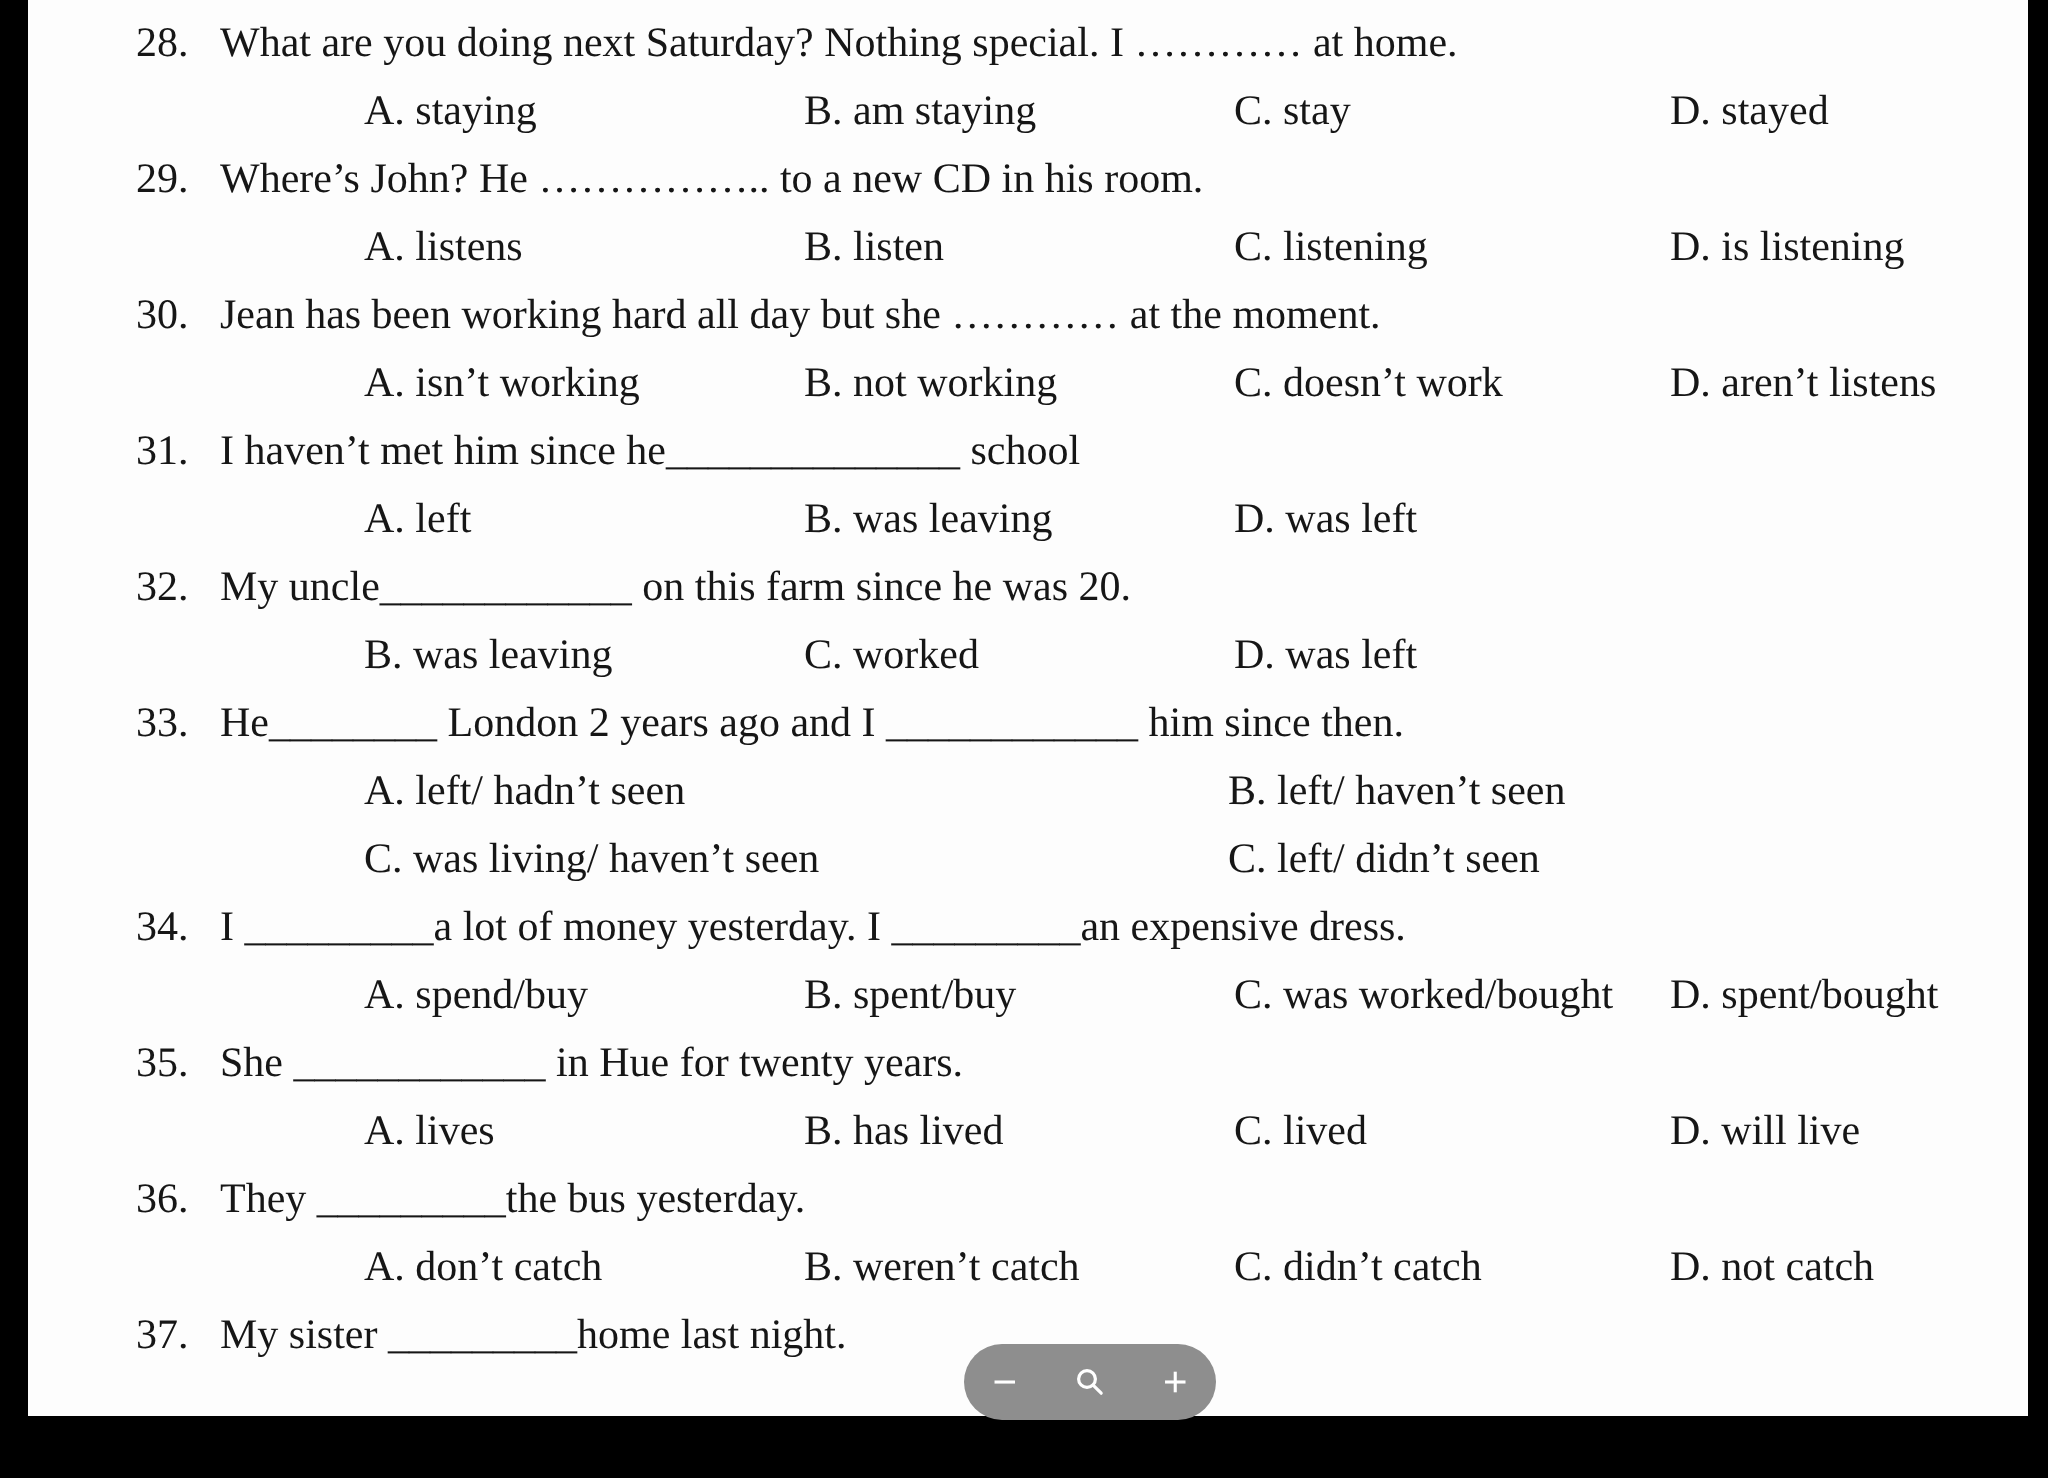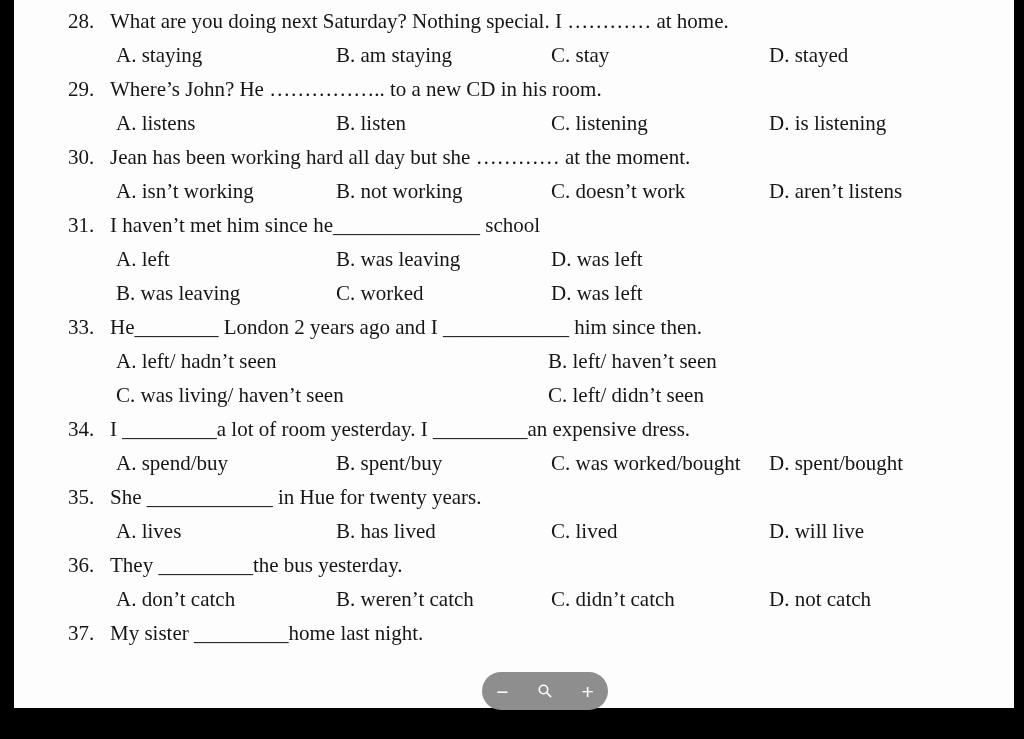--- a/index.html
+++ b/index.html
@@ -16,21 +16,21 @@
     color: var(--text, #161616);
     font-size: 21px;
     padding: 4px 0 0 54px;
     box-sizing: border-box;
     overflow: hidden;
   }
   .q-line { height: 34px; line-height: 34px; white-space: nowrap; }
   .q-num { display: inline-block; min-width: 42px; }
   .opt-row {
     height: 34px; line-height: 34px;
-    display: grid; margin-left: 48px; white-space: nowrap;
+    display: grid; margin-left: 114px; white-space: nowrap;
   }
   .four-col { grid-template-columns: 220px 215px 218px auto; }
   .two-col  { grid-template-columns: 432px auto; }
   .zoom-pill {
     position: absolute; left: 482px; top: 672px;
     width: 126px; height: 38px; border-radius: 19px;
     background: var(--zoom_pill_bg, #8e8e8e);
     display: flex; align-items: center; justify-content: space-around;
     z-index: 5;
   }
@@ -66,35 +66,36 @@
         <span>B. not working</span>
         <span>C. doesn’t work</span>
         <span>D. aren’t listens</span>
       </div>
       <div class="q-line"><span class="q-num">31.</span><span>I haven’t met him since he______________ school</span></div>
       <div class="opt-row four-col">
         <span>A. left</span>
         <span>B. was leaving</span>
         <span>D. was left</span>
       </div>
+      <div class="q-line"><span class="q-num">32.</span><span>My uncle____________ on this farm since he was 20.</span></div>
       <div class="opt-row four-col">
         <span>B. was leaving</span>
         <span>C. worked</span>
         <span>D. was left</span>
       </div>
       <div class="q-line"><span class="q-num">33.</span><span>He________ London 2 years ago and I ____________ him since then.</span></div>
       <div class="opt-row two-col">
         <span>A. left/ hadn’t seen</span>
         <span>B. left/ haven’t seen</span>
       </div>
       <div class="opt-row two-col">
         <span>C. was living/ haven’t seen</span>
         <span>C. left/ didn’t seen</span>
       </div>
-      <div class="q-line"><span class="q-num">34.</span><span>I _________a lot of room yesterday. I _________an expensive dress.</span></div>
+      <div class="q-line"><span class="q-num">34.</span><span>I _________a lot of money yesterday. I _________an expensive dress.</span></div>
       <div class="opt-row four-col">
         <span>A. spend/buy</span>
         <span>B. spent/buy</span>
         <span>C. was worked/bought</span>
         <span>D. spent/bought</span>
       </div>
       <div class="q-line"><span class="q-num">35.</span><span>She ____________ in Hue for twenty years.</span></div>
       <div class="opt-row four-col">
         <span>A. lives</span>
         <span>B. has lived</span>

